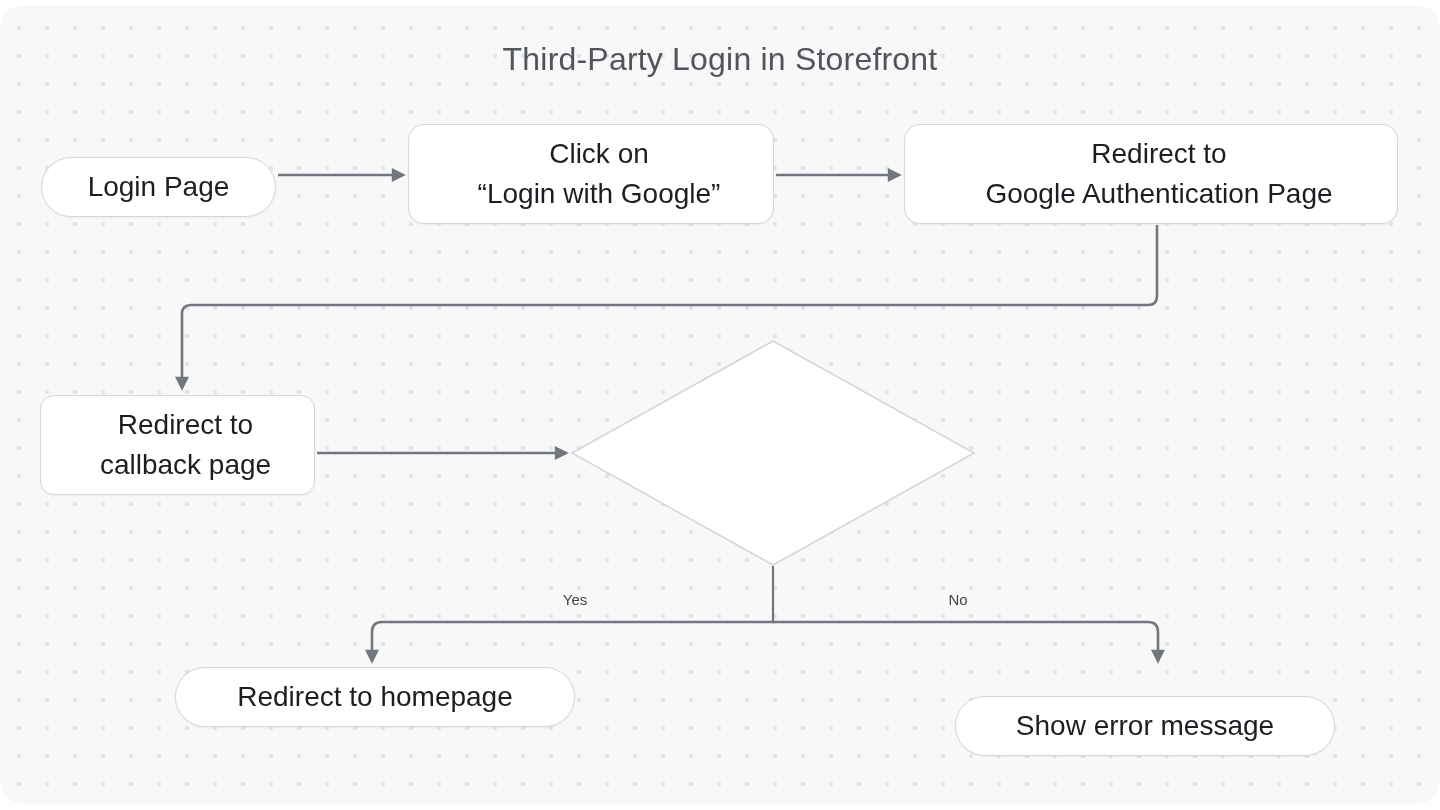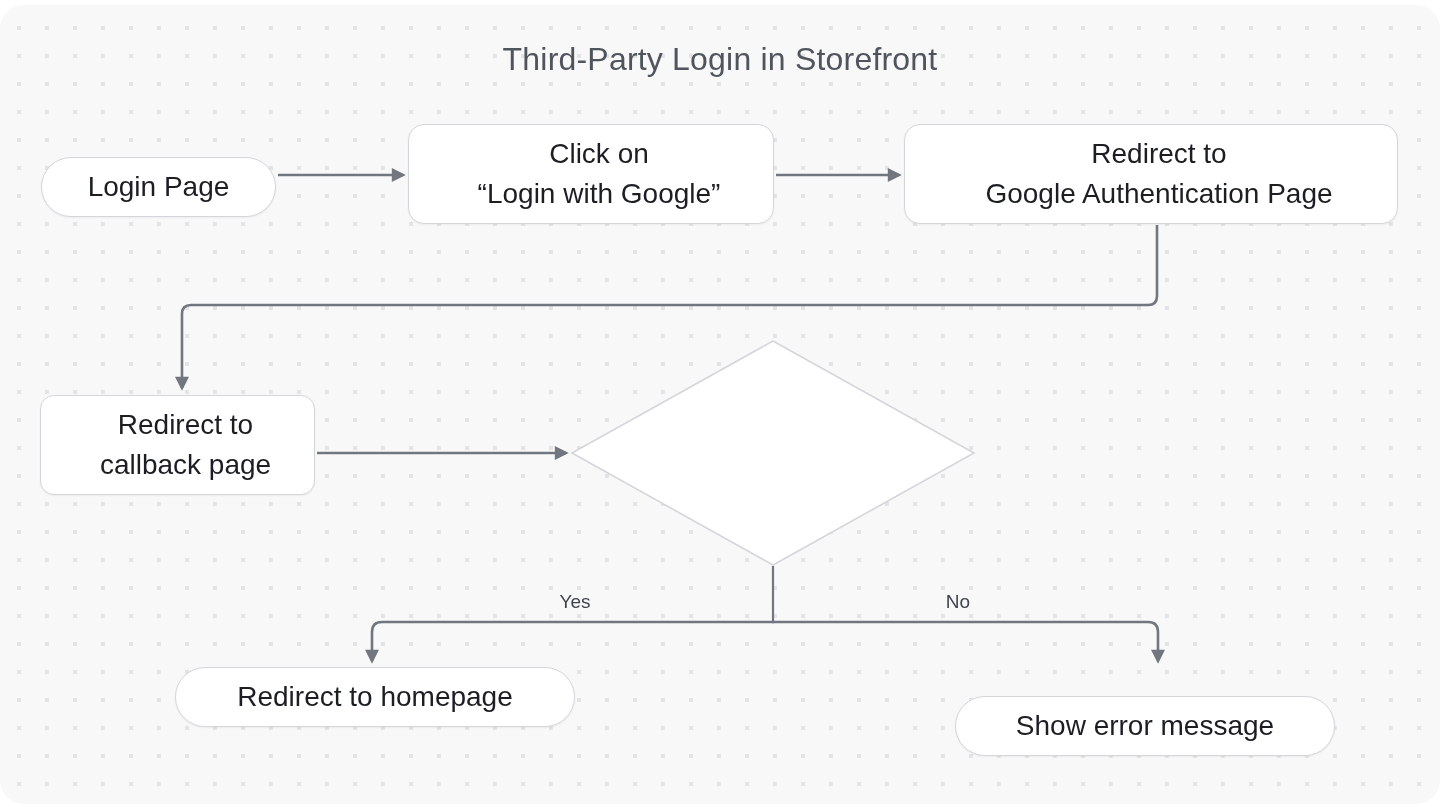--- a/index.html
+++ b/index.html
@@ -81,21 +81,21 @@
     text-align: center;
     color: #1c1e23;
     font-size: 28px;
     line-height: 42px;
     white-space: pre-line;
   }
   .edge-label {
     position: absolute;
     width: 90px;
     text-align: center;
-    font-size: 19px;
+    font-size: 15px;
     color: #3f444e;
   }
   .edge-label-yes { left: 530px; top: 586px; }
   .edge-label-no  { left: 913px; top: 586px; }
 </style>
 </head>
 <body>
 
 <div class="page">
   <div class="canvas">

